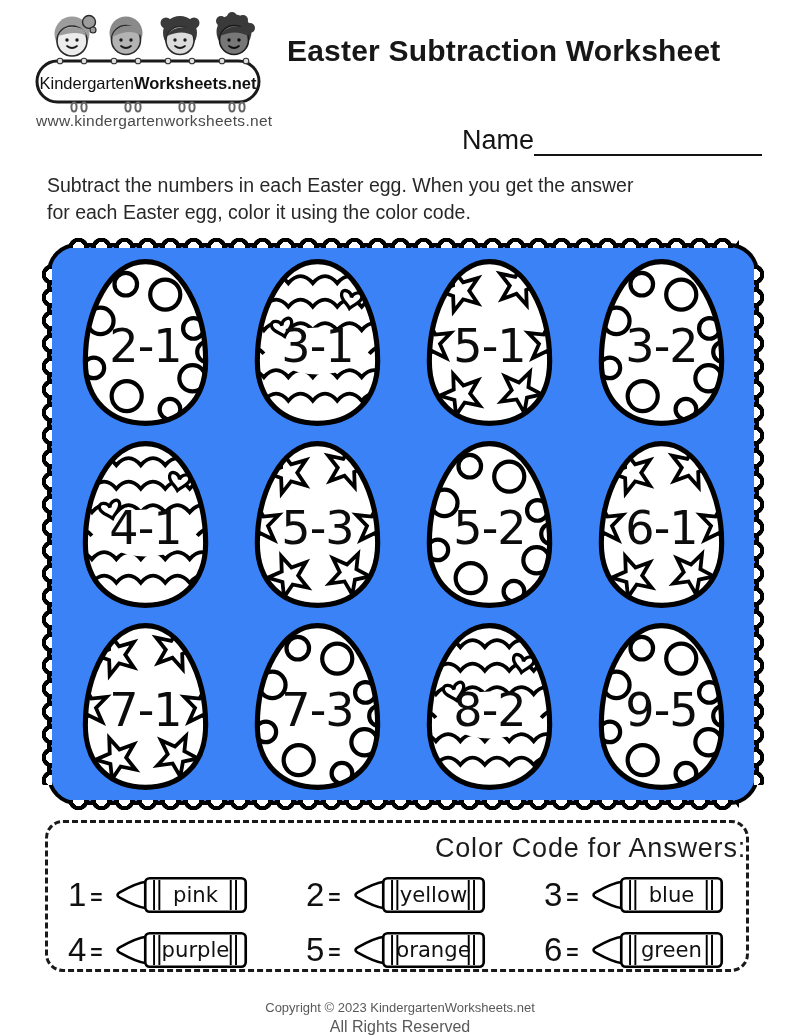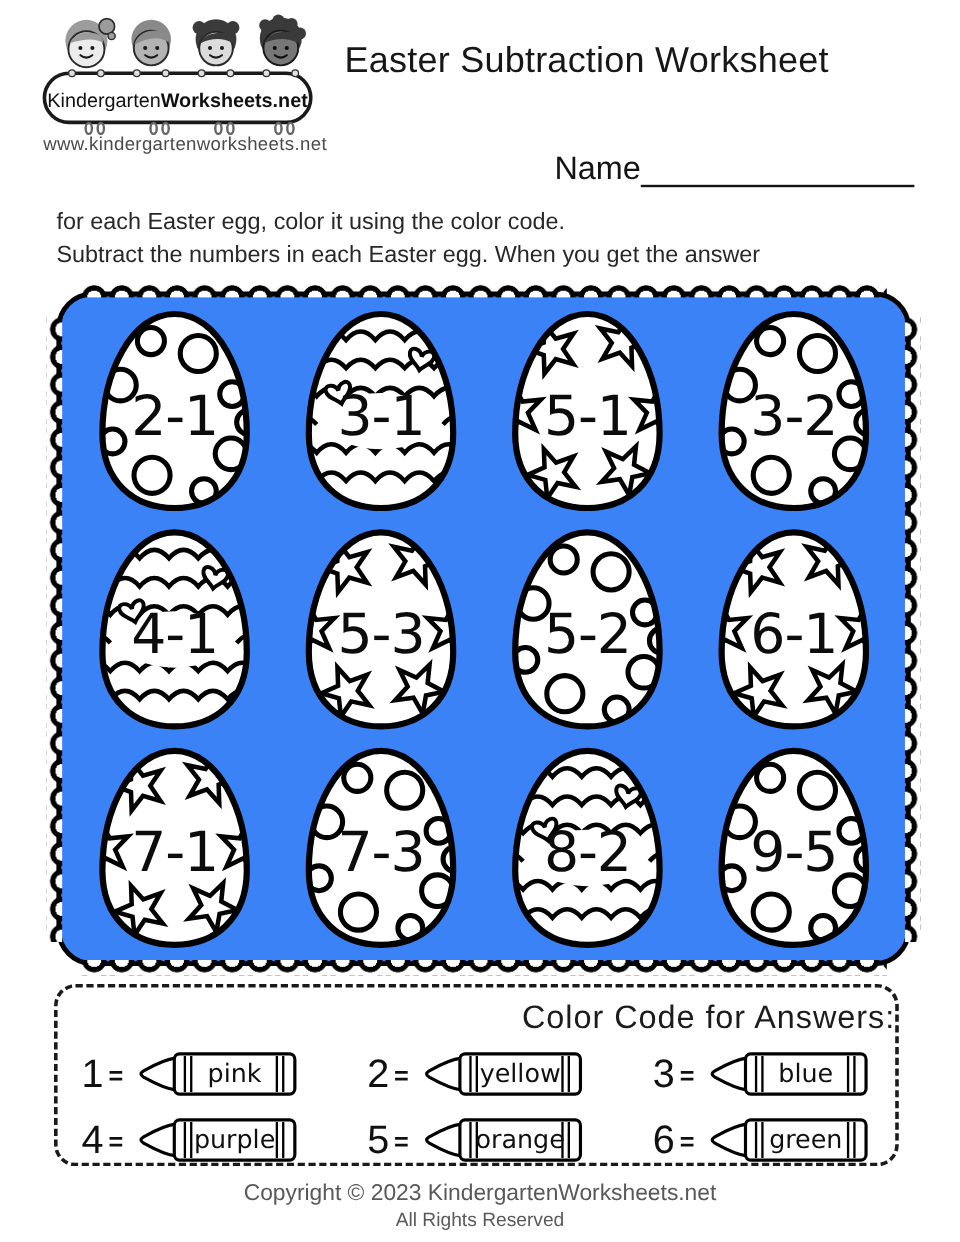--- a/index.html
+++ b/index.html
@@ -3,21 +3,21 @@
 <meta charset="utf-8">
 <style>
   html,body{margin:0;padding:0;background:#fff;}
   .sheet{
     position:relative;width:800px;height:1035px;background:#fff;overflow:hidden;
     font-family:"Liberation Sans",sans-serif;color:#111;
   }
   
   .logo-svg{position:absolute;left:34px;top:10px;width:234px;height:104px;}
   .site-url{position:absolute;left:36px;top:112px;font-size:15.5px;color:#4a4a4a;letter-spacing:.3px;}
-  .page-title{position:absolute;left:287px;top:34px;font-size:30px;font-weight:400;color:#171717;white-space:nowrap;letter-spacing:.2px;}
+  .page-title{position:absolute;left:287px;top:34px;font-size:30px;font-weight:700;color:#171717;white-space:nowrap;letter-spacing:.2px;}
   .name-row{position:absolute;left:462px;top:124px;display:flex;align-items:center;}
   .name-label{font-size:27px;color:#141414;}
   .name-line{display:inline-block;width:228px;border-bottom:2.5px solid #141414;height:30px;}
   
   .instructions{position:absolute;left:47px;top:172px;width:715px;font-size:19.5px;line-height:1.4;color:#282828;}
   
   .egg-box{position:absolute;left:47px;top:243px;width:704px;height:554px;border:4.5px solid #000;border-radius:30px;background:#3b82f6;}
   .sc{position:absolute;pointer-events:none;}
   .sc-top{top:-12px;left:16px;right:16px;height:13px;
     background:radial-gradient(circle at 50% 100%,#fff 0 6px,#000 6px 10px,rgba(0,0,0,0) 10.5px);
@@ -39,21 +39,21 @@
   .code-box{position:absolute;left:45px;top:820px;width:704px;height:152px;border:3px dashed #1a1a1a;border-radius:18px;background:#fff;box-sizing:border-box;padding:10px 0 0 20px;text-align:right;}
   .code-title{font-size:27px;color:#1c1c1c;letter-spacing:.8px;}
   .code-grid{margin-top:8px;display:grid;grid-template-columns:238px 238px auto;row-gap:9px;}
   .code-entry{display:flex;align-items:center;gap:4px;}
   .code-num{font-size:33px;color:#101010;}
   .code-eq{font-size:21px;font-weight:700;color:#101010;margin-top:4px;}
   .crayon-svg{width:141px;height:46px;display:block;margin-left:3px;}
   .crayon-label{font-family:"DejaVu Sans",sans-serif;font-size:24px;fill:#101010;}
   
   .footer{position:absolute;left:0;right:0;top:984px;text-align:center;color:#595959;}
-  .footer .l1{font-size:19px;}
+  .footer .l1{font-size:13px;margin-top:16px;}
   .footer .l2{font-size:16px;margin-top:3px;}
   .logo-text{font-family:"Liberation Sans",sans-serif;}
 </style>
 </head>
 <body>
 
 <svg style="position:absolute;width:0;height:0;overflow:hidden" aria-hidden="true">
   <defs>
     <path id="eggP" d="M75,9 C113,9 139,61 139,115 C139,158 111,181 75,181 C39,181 11,158 11,115 C11,61 37,9 75,9 Z"></path>
     <clipPath id="eggClip">
@@ -194,22 +194,22 @@
   <div class="site-url">www.kindergartenworksheets.net</div>
 
   <div class="page-title">Easter Subtraction Worksheet</div>
 
   <div class="name-row">
     <span class="name-label">Name</span>
     <span class="name-line"></span>
   </div>
 
   <div class="instructions">
+    <div>Subtract the numbers in each Easter egg. When you get the answer</div>
     <div>for each Easter egg, color it using the color code.</div>
-    <div>Subtract the numbers in each Easter egg. When you get the answer</div>
   </div>
 
   <div class="egg-box">
     <div class="sc sc-top"></div>
     <div class="sc sc-bottom"></div>
     <div class="sc sc-left"></div>
     <div class="sc sc-right"></div>
 
     <div class="egg-grid">
       <div class="egg">

